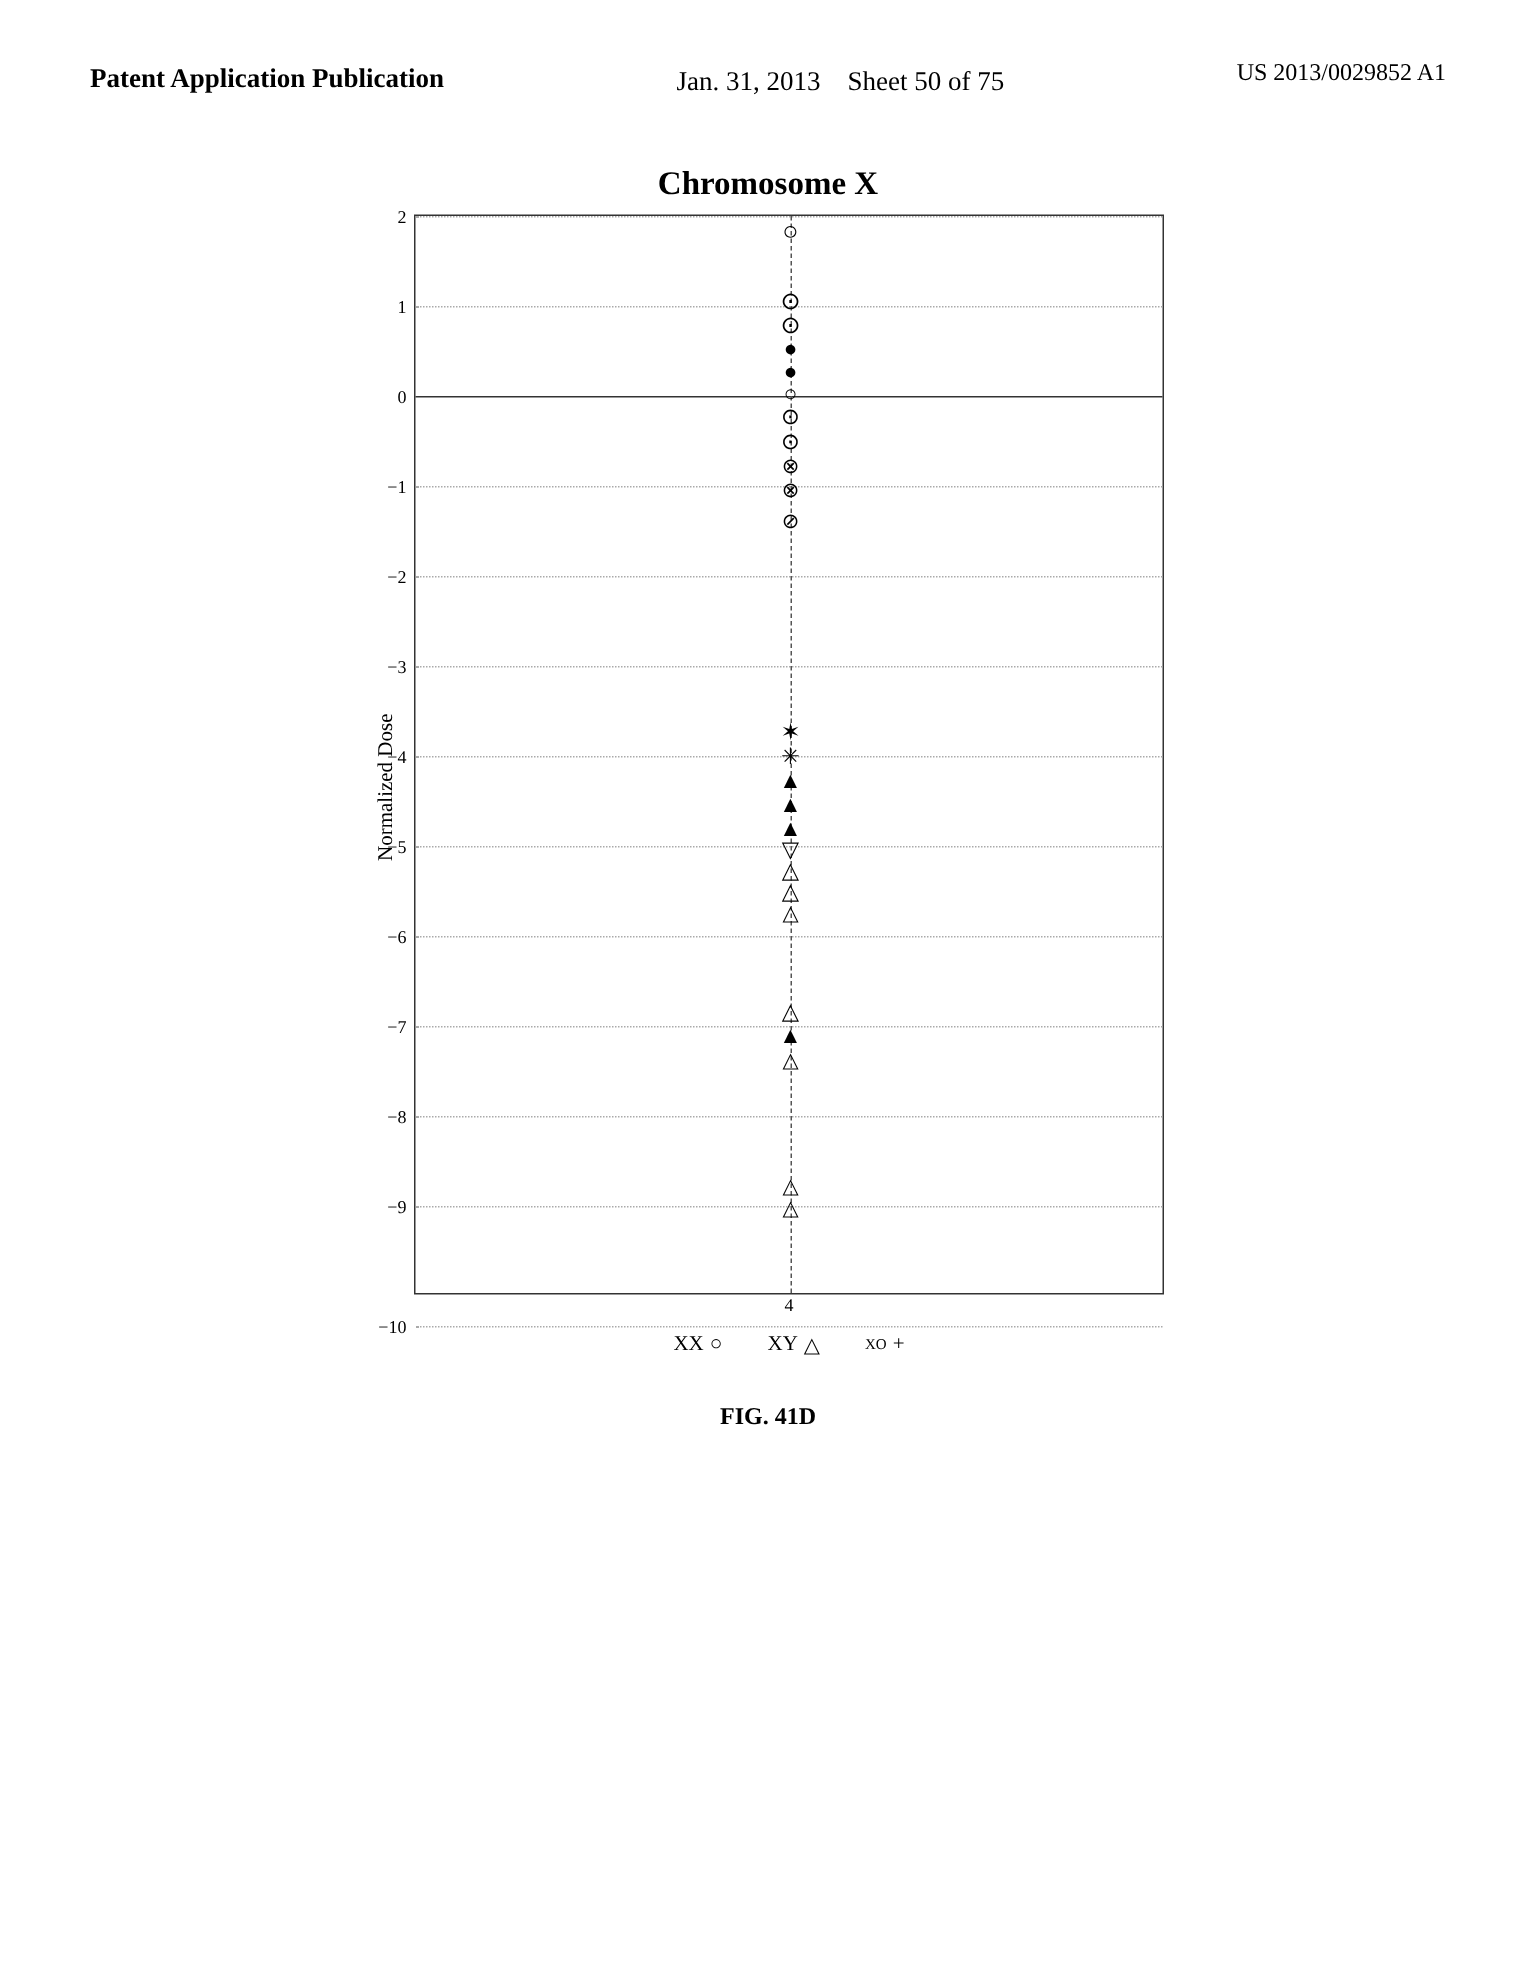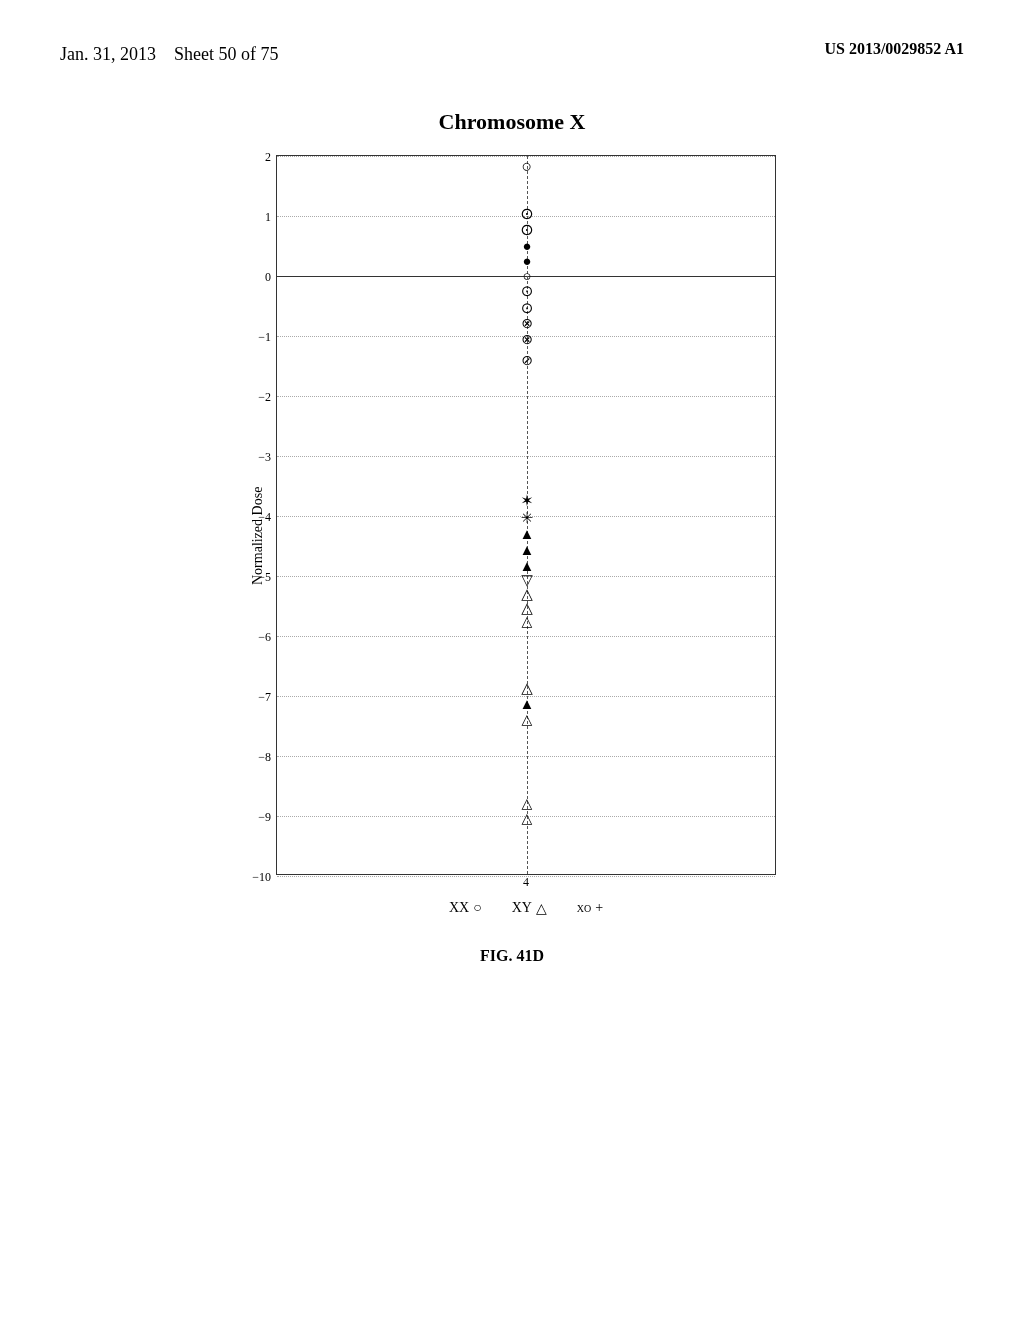--- a/index.html
+++ b/index.html
@@ -29,33 +29,33 @@
       font-weight: bold;
       line-height: 1.4;
     }
     .header-center {
       font-size: 18px;
       text-align: center;
       line-height: 1.6;
     }
     .header-right {
       font-size: 16px;
-      font-weight: bold;
+      font-weight: normal;
       text-align: right;
     }
     .chart-section {
       display: flex;
       flex-direction: column;
       align-items: center;
       margin-top: 40px;
     }
     .chart-title {
       font-size: 22px;
       font-weight: bold;
-      margin-bottom: 20px;
+      margin-bottom: 8px;
       text-align: center;
     }
     .chart-container {
       display: flex;
       flex-direction: row;
       align-items: stretch;
     }
     .y-axis-label {
       display: flex;
       align-items: center;
@@ -120,20 +120,21 @@
       font-weight: bold;
       margin-top: 30px;
     }
   </style>
 </head>
 <body>
 
 <div class="page">
 
   <div class="header">
+    <div class="header-left">Patent Application Publication</div>
     <div class="header-center">
       <span>Jan. 31, 2013</span>&nbsp;&nbsp;&nbsp;
       <span>Sheet 50 of 75</span>
     </div>
     <div class="header-right">US 2013/0029852 A1</div>
   </div>
 
   <div class="chart-section">
     <div class="chart-title">Chromosome X</div>
 
@@ -186,21 +187,21 @@
           </div>
 
           <div class="grid-line" style="top:600px;">
             <span class="y-tick-label">−8</span>
           </div>
 
           <div class="grid-line" style="top:660px;">
             <span class="y-tick-label">−9</span>
           </div>
 
-          <div class="grid-line" style="top:720px;">
+          <div class="grid-line" style="top:740px;">
             <span class="y-tick-label">−10</span>
           </div>
 
           <div class="vertical-line" style="left:250px;"></div>
 
           <div class="data-point" style="left:250px; top:10px; font-size:18px;">○</div>
 
           <div class="data-point" style="left:250px; top:58px; font-size:16px;">⊙</div>
           <div class="data-point" style="left:250px; top:74px; font-size:16px;">⊙</div>
           <div class="data-point" style="left:250px; top:90px; font-size:15px;">●</div>

